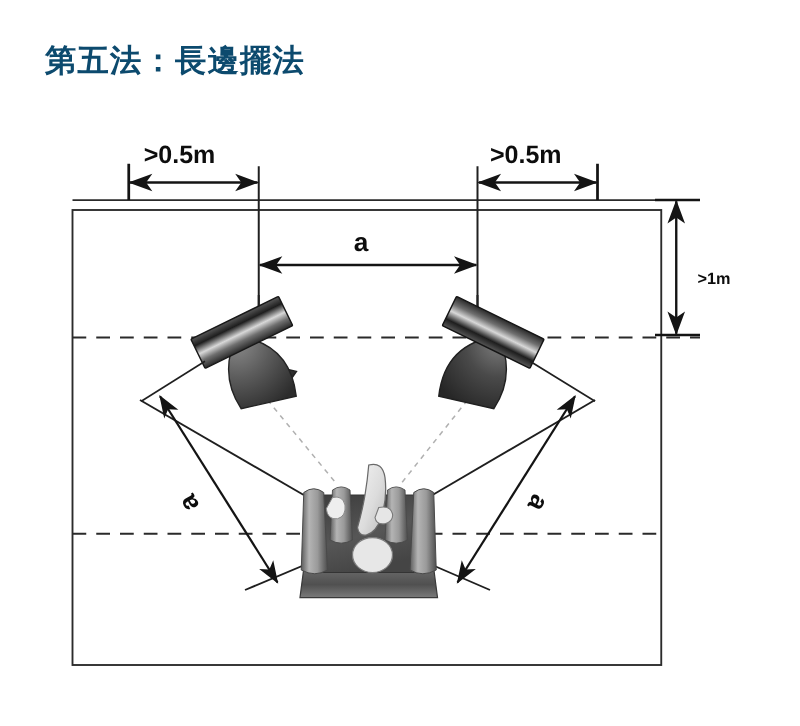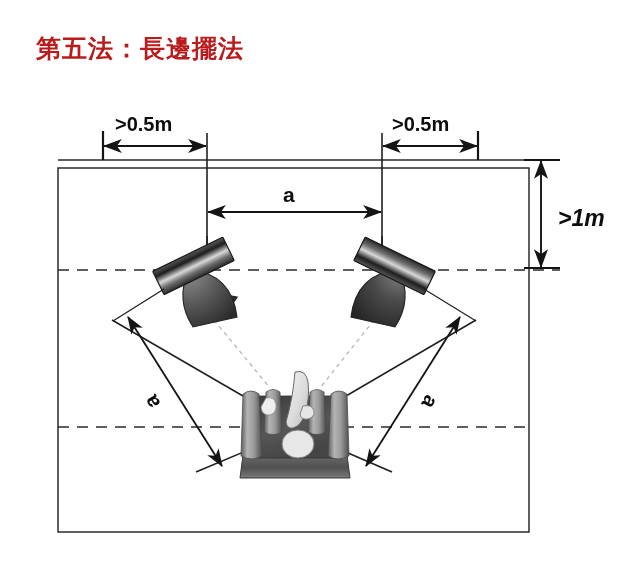--- a/index.html
+++ b/index.html
@@ -16,40 +16,40 @@
     color: #111111;
   }
   #page-title {
     position: absolute;
     left: 36px;
     top: 32px;
     font-family: "DejaVu Serif", "Liberation Serif", serif;
     font-size: 25px;
     font-weight: 700;
     letter-spacing: 1px;
-    color: #b91c1c;
+    color: #0c4a6e;
     white-space: nowrap;
   }
   #diagram-canvas {
     position: absolute;
     left: 0;
     top: 0;
     width: 640px;
     height: 581px;
   }
   .dim-label {
     position: absolute;
     font-family: "Liberation Sans", sans-serif;
     font-weight: 700;
     color: #0d0d0d;
     white-space: nowrap;
   }
   #dim-left-label  { left: 115px; top: 113px; font-size: 20px; }
   #dim-right-label { left: 392px; top: 113px; font-size: 20px; }
-  #dim-height-label{ left: 558px; top: 205px; font-size: 23px; font-style: italic; }
+  #dim-height-label{ left: 558px; top: 215px; font-size: 13px; }
   #span-a-label    { left: 283px; top: 183px; font-size: 21px; }
   #diag-left-label {
     left: 146px; top: 390px; font-size: 21px;
     transform: rotate(-118deg); transform-origin: 50% 50%;
   }
   #diag-right-label {
     left: 424px; top: 390px; font-size: 21px;
     transform: rotate(118deg); transform-origin: 50% 50%;
   }
 </style>

